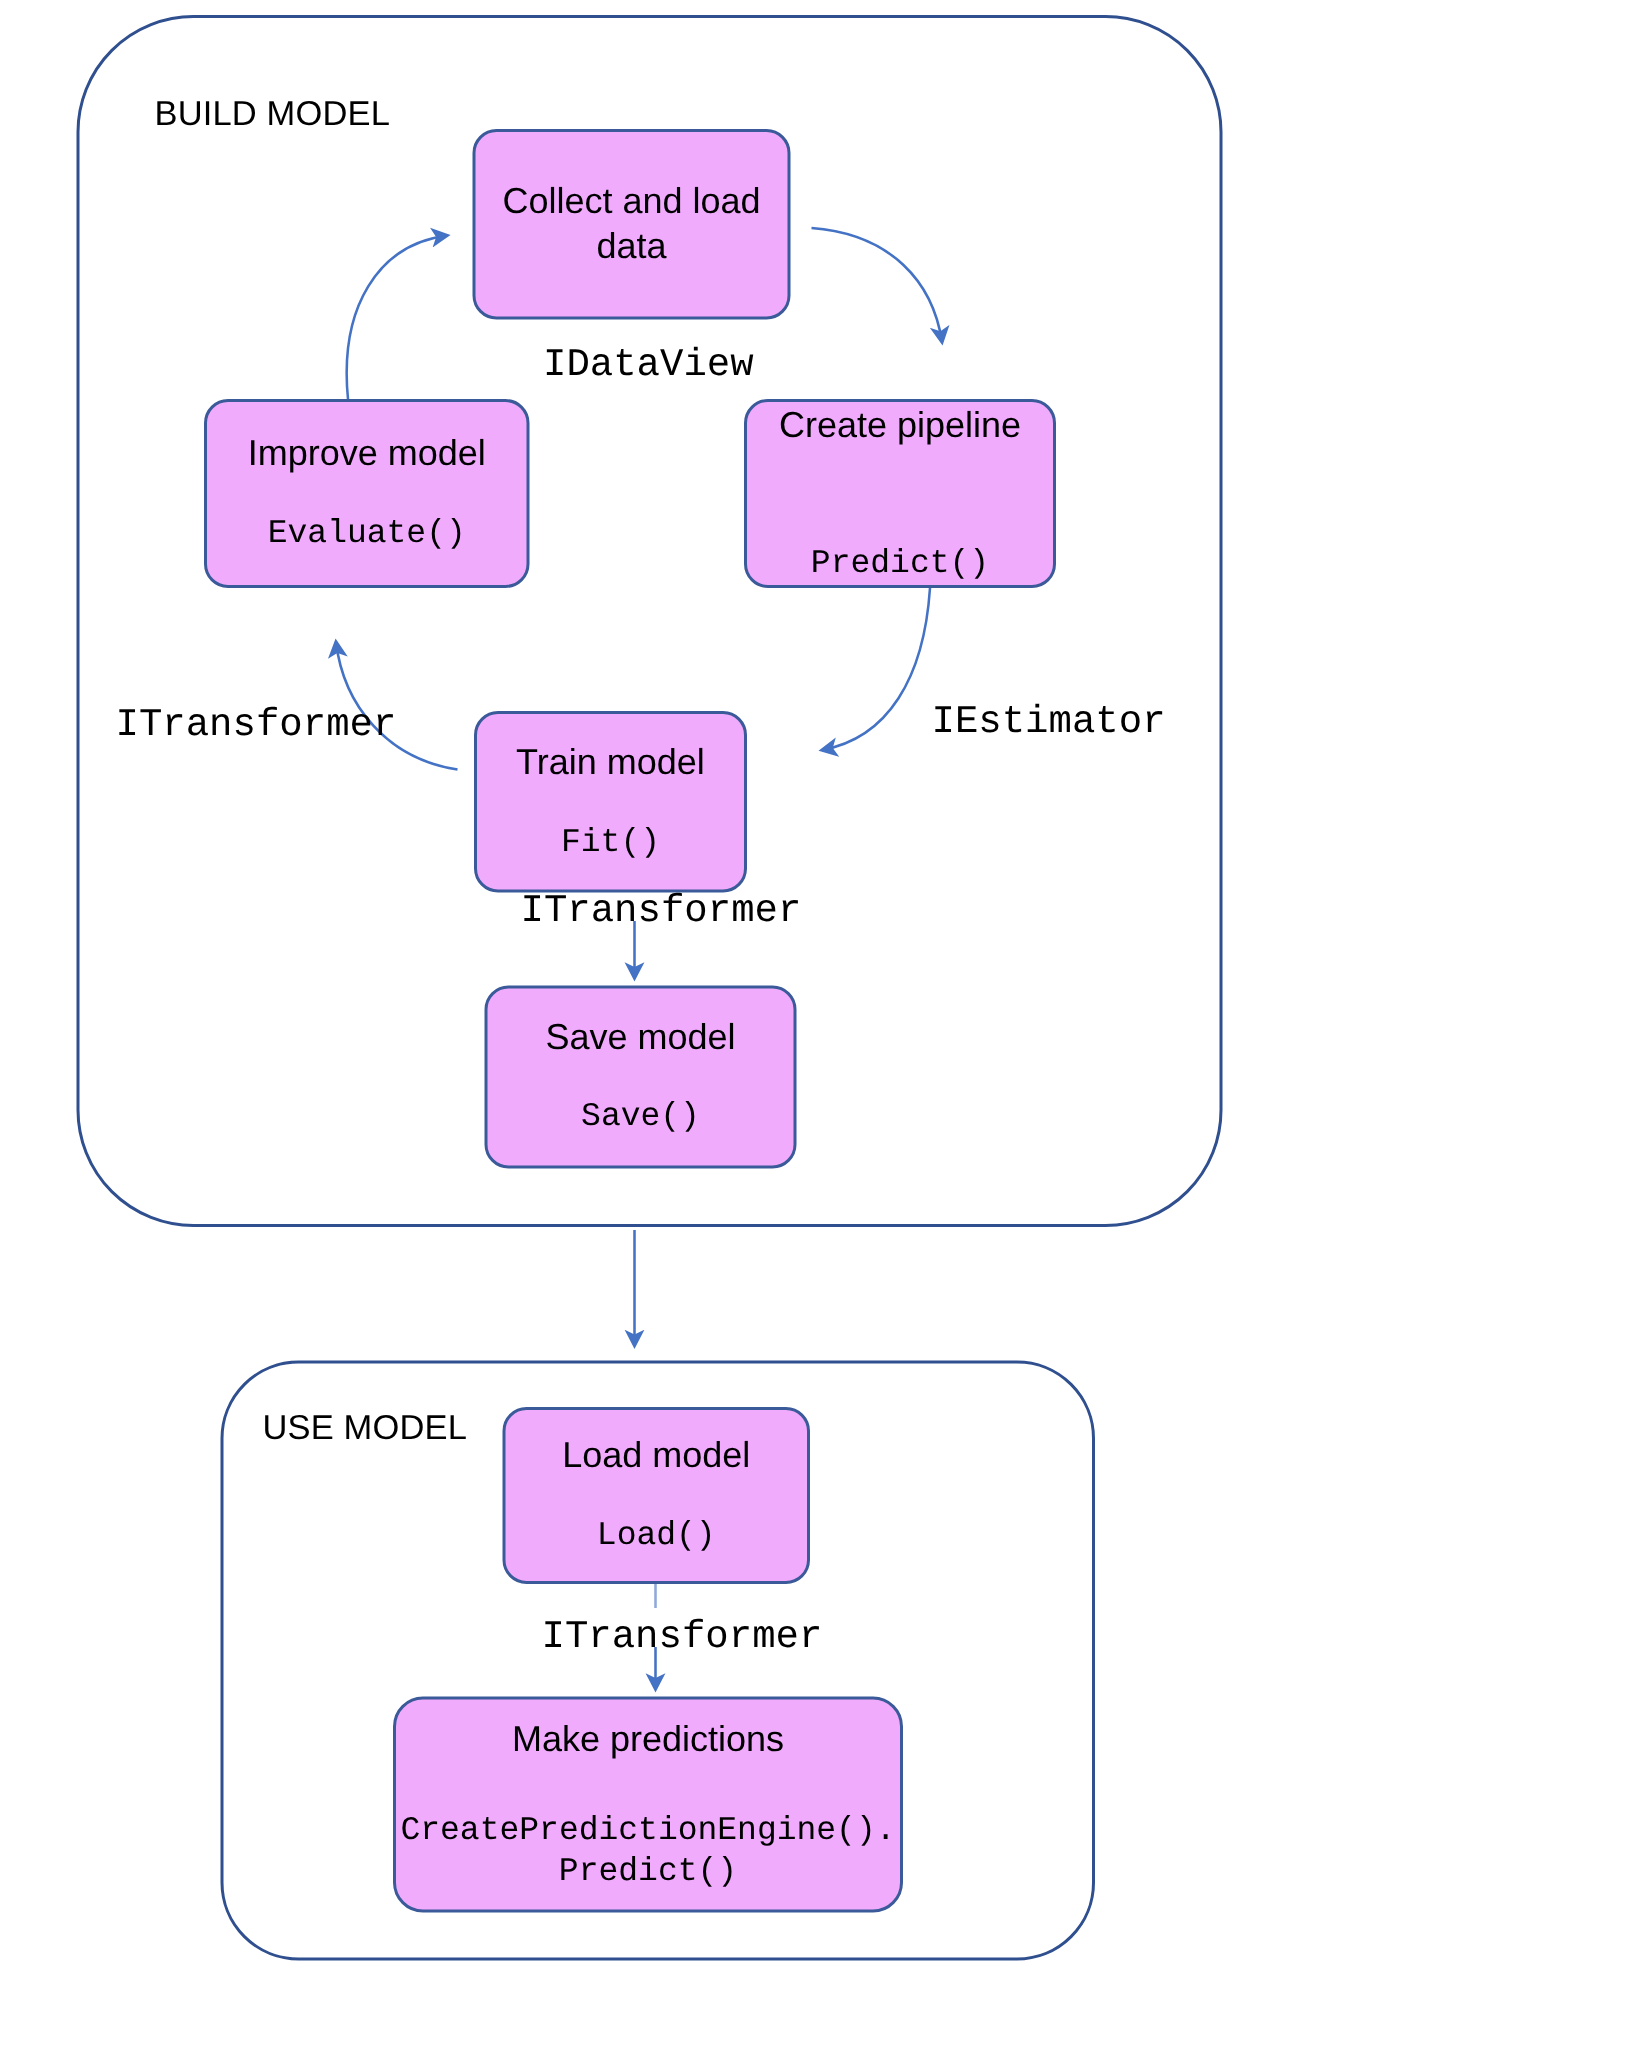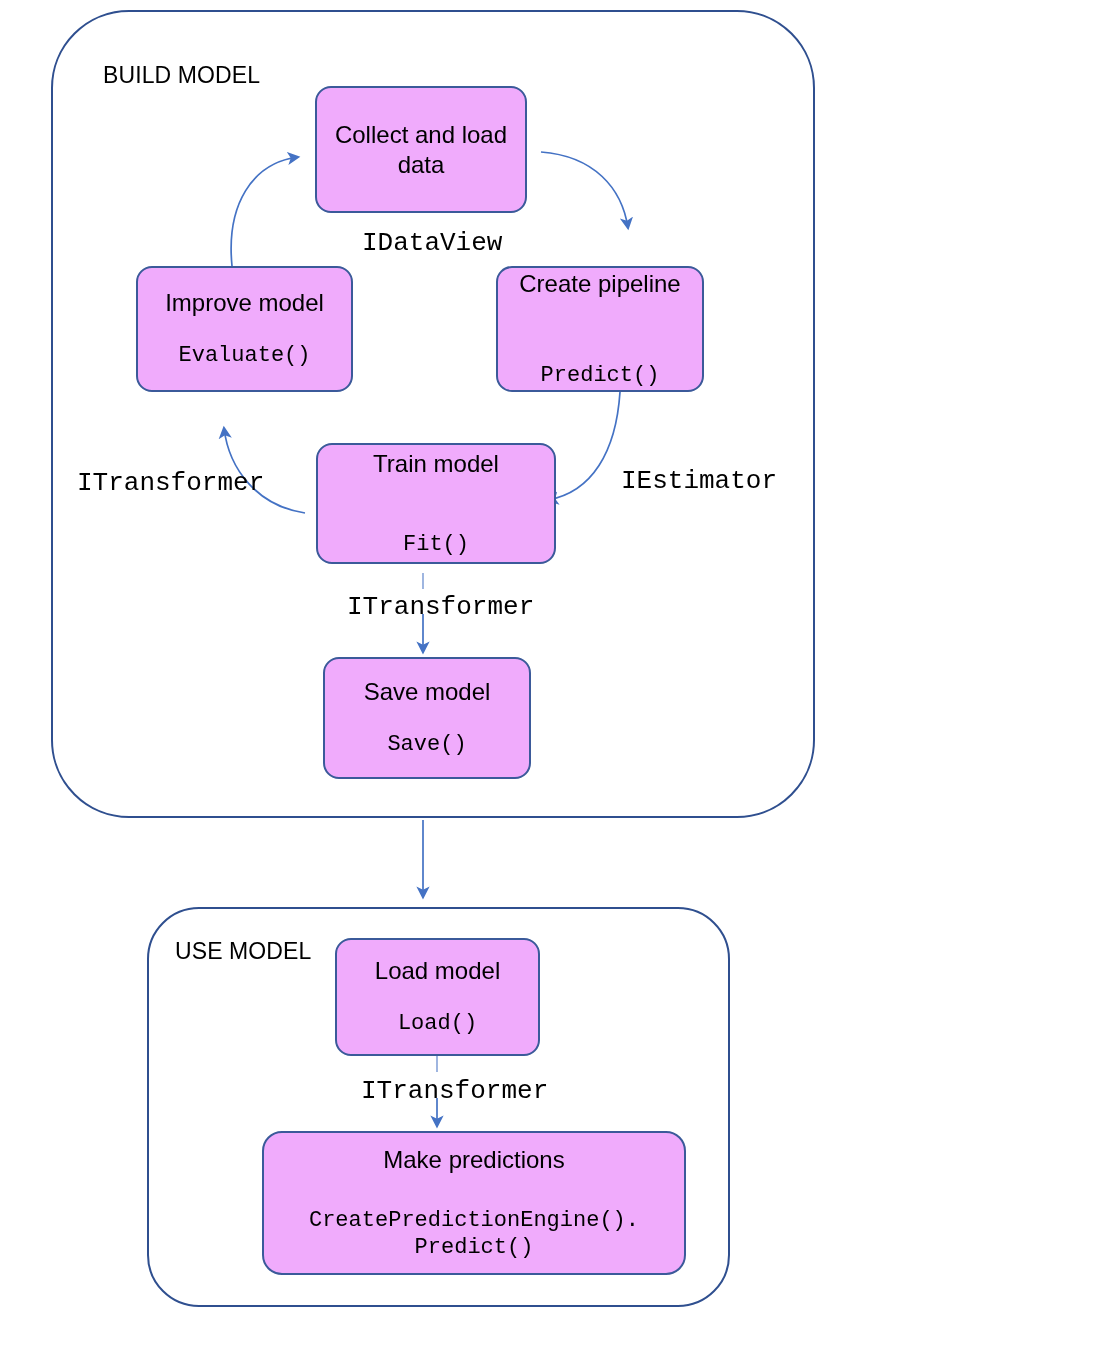--- a/index.html
+++ b/index.html
@@ -130,41 +130,41 @@
   <div class="node two-line-title" style="left:315px; top:86px; width:212px; height:127px;">
     <span class="title">Collect and load
 data</span>
   </div>
 
   <div class="node" style="left:496px; top:266px; width:208px; height:126px;gap:39px;">
     <span class="title">Create pipeline</span>
     <span class="api spaced-sm">Predict()</span>
   </div>
 
-  <div class="node" style="left:316px; top:443px; width:240px; height:121px;justify-content:space-between;">
+  <div class="node" style="left:316px; top:474px; width:182px; height:121px;">
     <span class="title">Train model</span>
     <span class="api spaced-sm">Fit()</span>
   </div>
 
   <div class="node" style="left:323px; top:657px; width:208px; height:122px;">
     <span class="title">Save model</span>
     <span class="api spaced-sm">Save()</span>
   </div>
 
   <div class="node" style="left:136px; top:266px; width:217px; height:126px;">
     <span class="title">Improve model</span>
     <span class="api spaced-sm">Evaluate()</span>
   </div>
 
   <div class="node" style="left:335px; top:938px; width:205px; height:118px;">
     <span class="title">Load model</span>
     <span class="api spaced-sm">Load()</span>
   </div>
 
-  <div class="node" style="left:262px; top:1131px; width:424px; height:144px; border-radius:20px;">
+  <div class="node" style="left:262px; top:1131px; width:340px; height:144px; border-radius:20px;">
     <span class="title">Make predictions</span>
     <span class="api spaced-lg">CreatePredictionEngine().
 Predict()</span>
   </div>
 
   <div class="edge-label" style="left:362px; top:228px;">IDataView</div>
 
   <div class="edge-label" style="left:621px; top:466px;">IEstimator</div>
 
   <div class="edge-label" style="left:77px; top:468px;">ITransformer</div>

